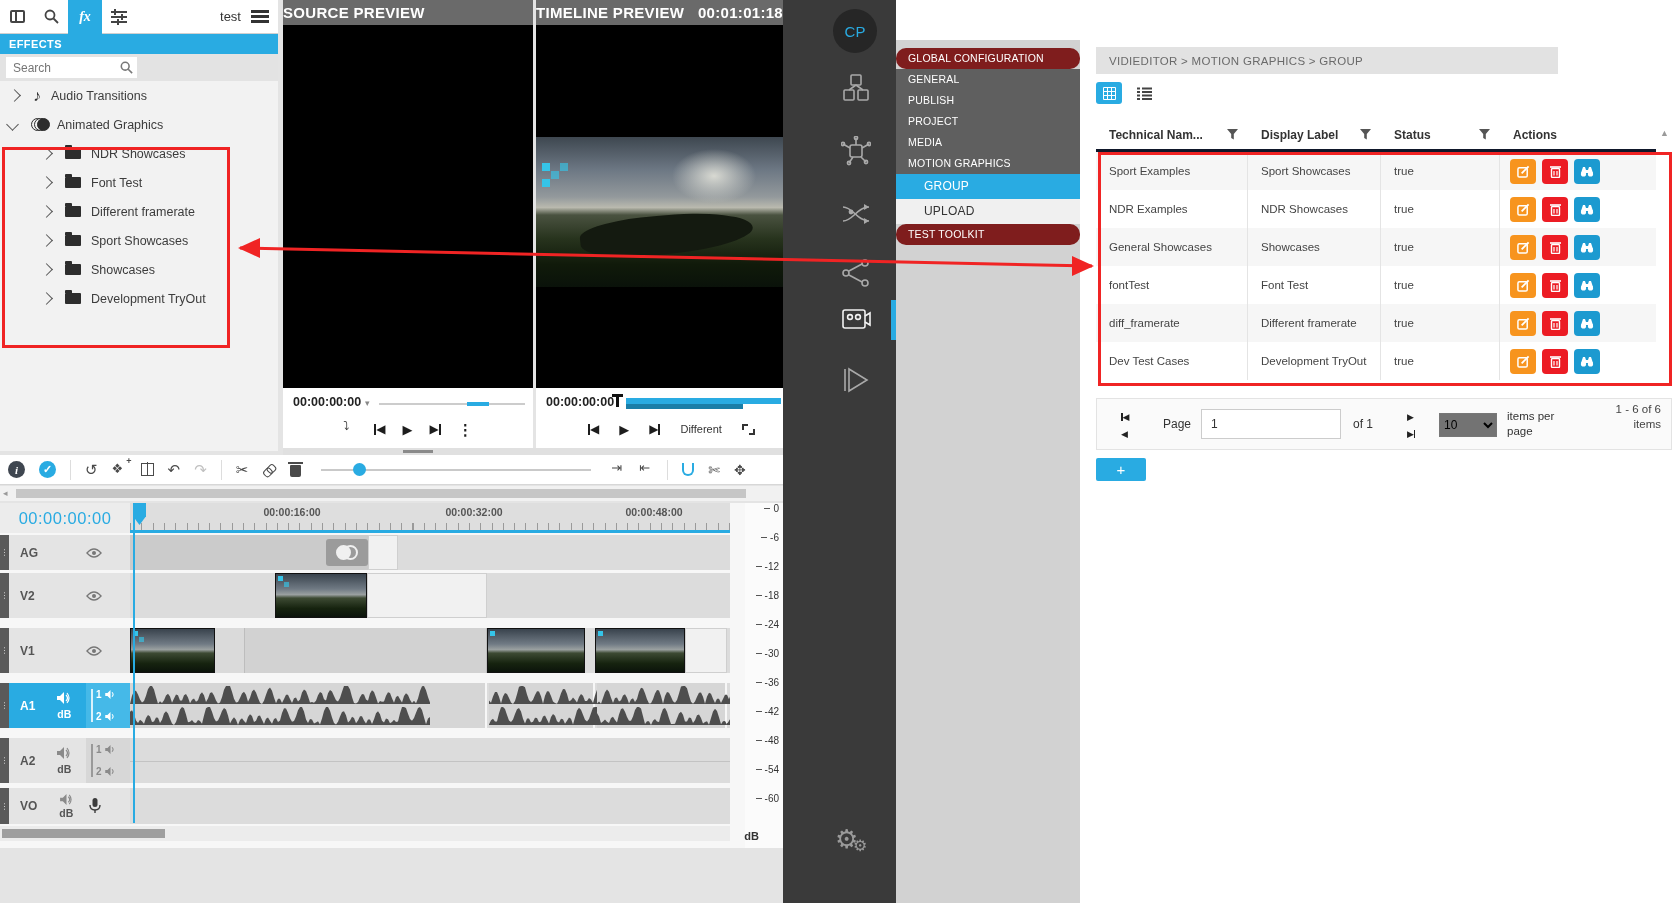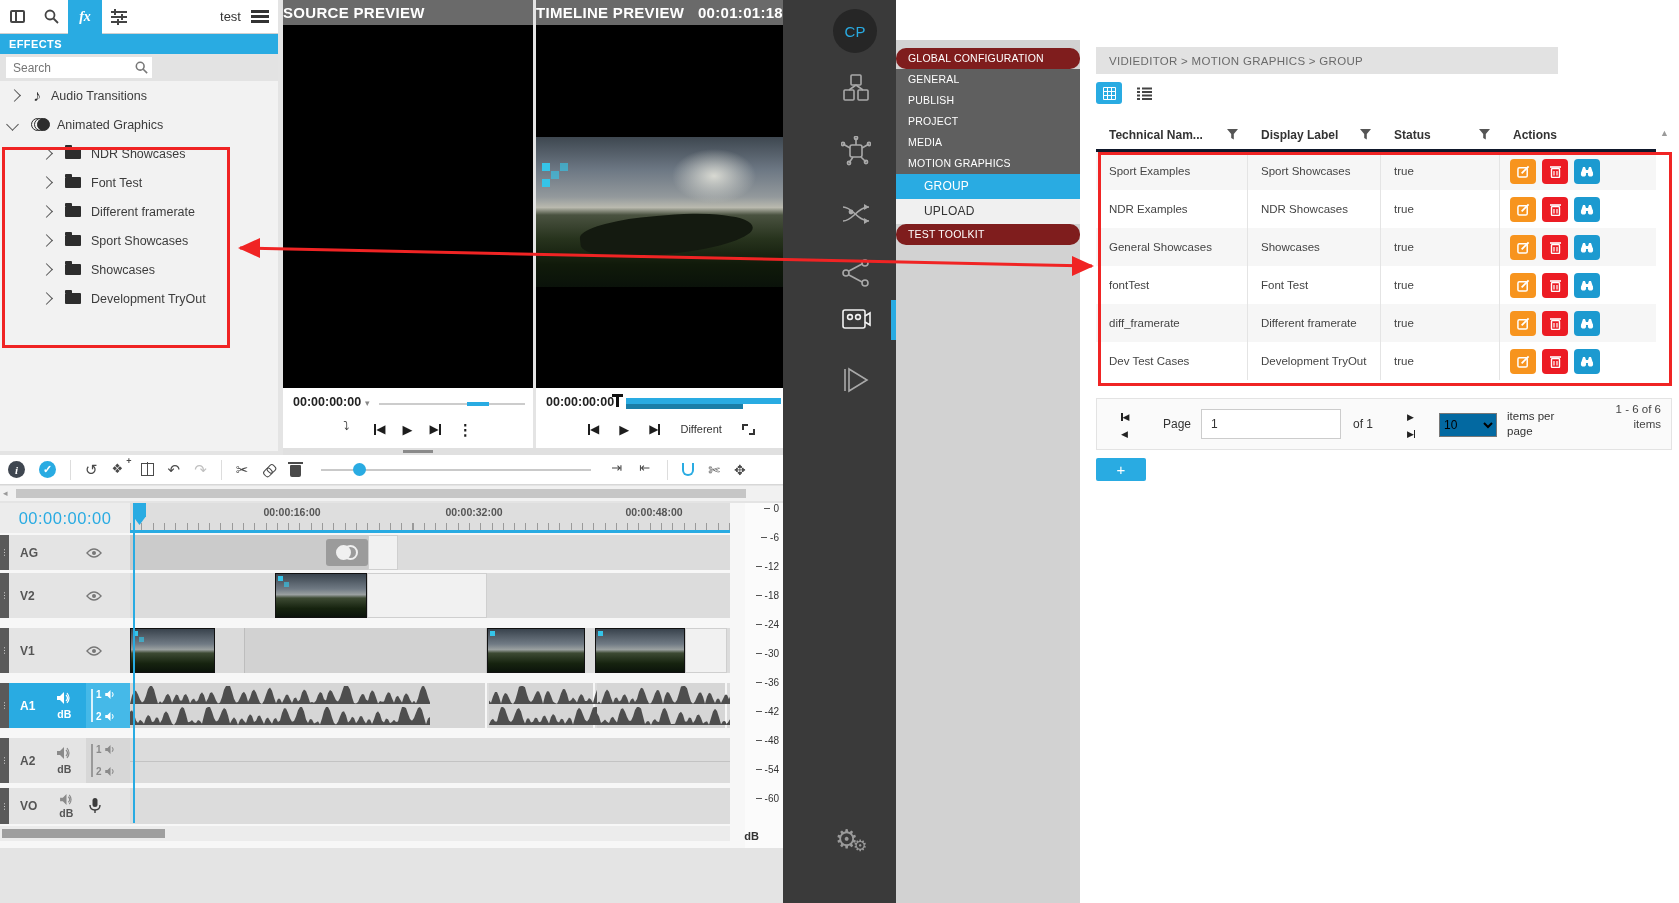--- a/index.html
+++ b/index.html
@@ -25,21 +25,21 @@
   .sliders-glyph i:nth-child(1){ top:1px; } .sliders-glyph i:nth-child(1)::before{ left:3px; }
   .sliders-glyph i:nth-child(2){ top:6px; } .sliders-glyph i:nth-child(2)::before{ left:10px; }
   .sliders-glyph i:nth-child(3){ top:11px;} .sliders-glyph i:nth-child(3)::before{ left:6px; }
   #project-name { flex:1; text-align:right; font-size:13px; color:#333; padding-right:10px; }
   .burger { width:18px; height:13px; display:flex; flex-direction:column; justify-content:space-between; margin-right:9px; }
   .burger i { height:3px; background:#333; }
 
   #effects-header { position:absolute; left:0; top:34px; width:278px; height:20px; background:#29abe2;
                     color:#fff; font-size:11px; font-weight:bold; line-height:20px; padding-left:9px; letter-spacing:.4px; }
   #search-row { position:absolute; left:0; top:54px; width:278px; height:27px; background:#e3e3e3; }
-  #search-input-wrap { position:absolute; left:6px; top:3px; width:146px; height:21px; background:#fff; }
+  #search-input-wrap { position:absolute; left:6px; top:3px; width:131px; height:21px; background:#fff; }
   #search-input { width:118px; height:21px; border:0; outline:none; font-size:12px; padding-left:7px;
                   font-family:"Liberation Sans",sans-serif; color:#444; background:transparent; }
   .mag { position:absolute; right:4px; top:4px; }
 
   
   #tree { position:absolute; left:0; top:81px; width:278px; height:370px; background:#f2f2f2; font-size:12.5px; color:#3c3c3c; }
   .tree-row { height:29px; display:flex; align-items:center; }
   .tree-row .chev { width:9px; height:9px; border-right:1.6px solid #555; border-bottom:1.6px solid #555; flex:none; }
   .chev.right { transform:rotate(-45deg); }
   .chev.down  { transform:rotate(45deg); }
@@ -237,21 +237,21 @@
                 font-size:12px; color:#333; }
   .pg-arrows { position:absolute; display:flex; flex-direction:column; gap:7px; font-size:9px; color:#222; }
   .pg-arrows span { display:flex; align-items:center; }
   .pg-arrows .bar { width:1.5px; height:8px; background:#222; }
   #pg-left { left:24px; top:13px; } #pg-right { left:310px; top:13px; }
   #pg-label { position:absolute; left:66px; top:18px; }
   #pg-input { position:absolute; left:104px; top:10px; width:140px; height:30px; border:1px solid #ccc; font-size:12px;
               padding-left:9px; font-family:"Liberation Sans",sans-serif; color:#333; }
   #pg-of { position:absolute; left:256px; top:18px; }
   #pg-size { position:absolute; left:342px; top:14px; width:58px; height:24px; font-size:12px; border:1px solid #777;
-             font-family:"Liberation Sans",sans-serif; background:#0369a1; }
+             font-family:"Liberation Sans",sans-serif; background:#737373; }
   #pg-ipp { position:absolute; left:410px; top:10px; width:66px; line-height:15px; font-size:11.5px; }
   #pg-range { position:absolute; right:10px; top:3px; width:48px; text-align:right; font-size:11.5px; line-height:15px; color:#444; }
   #add-btn { position:absolute; left:16px; top:418px; width:50px; height:23px; background:#29abe2; color:#fff;
              font-size:15px; display:flex; align-items:center; justify-content:center; border-radius:2px; }
 
   
   #anno-svg { position:absolute; left:0; top:0; width:1679px; height:903px; z-index:50; pointer-events:none; }
 </style>
 </head>
 <body>

